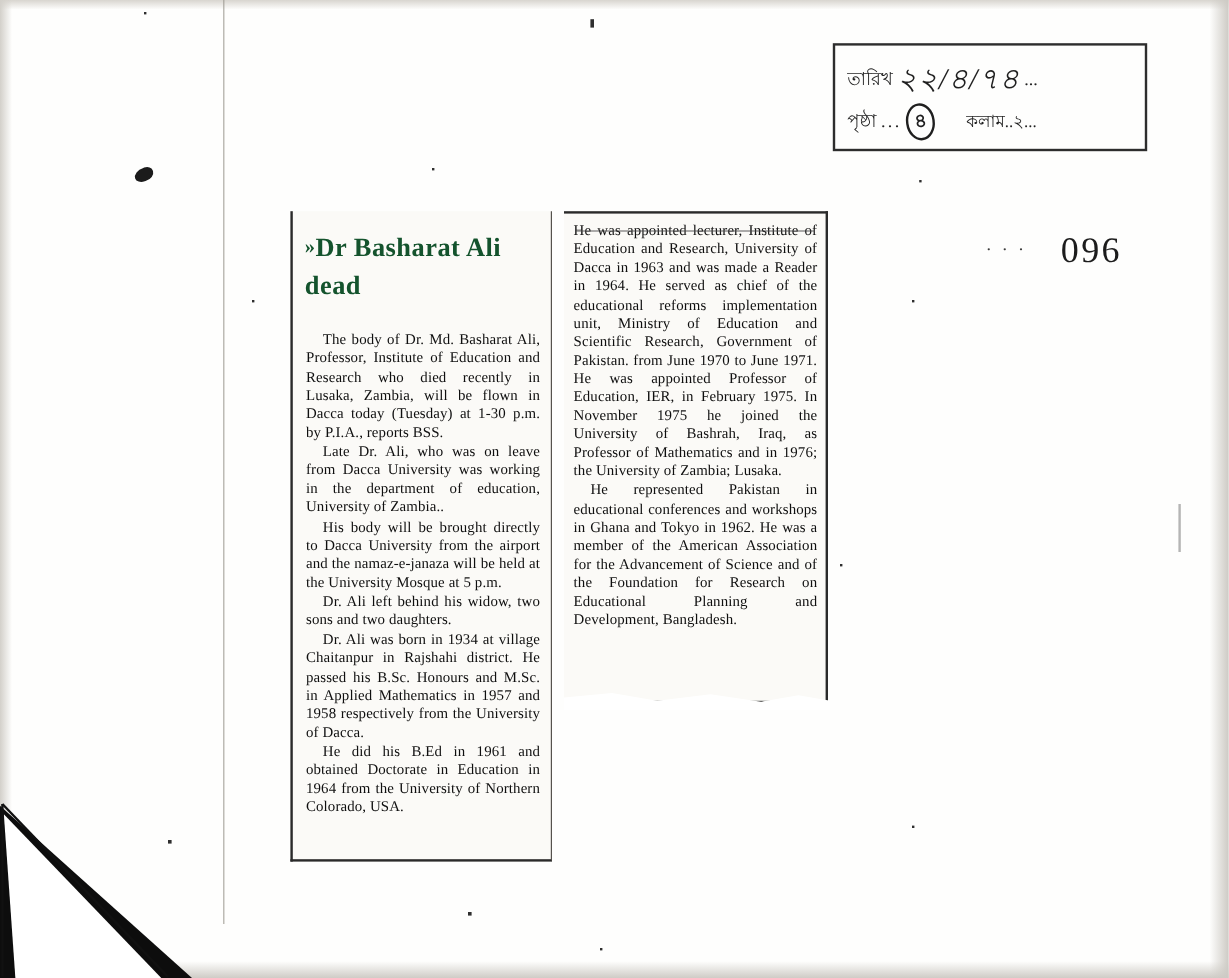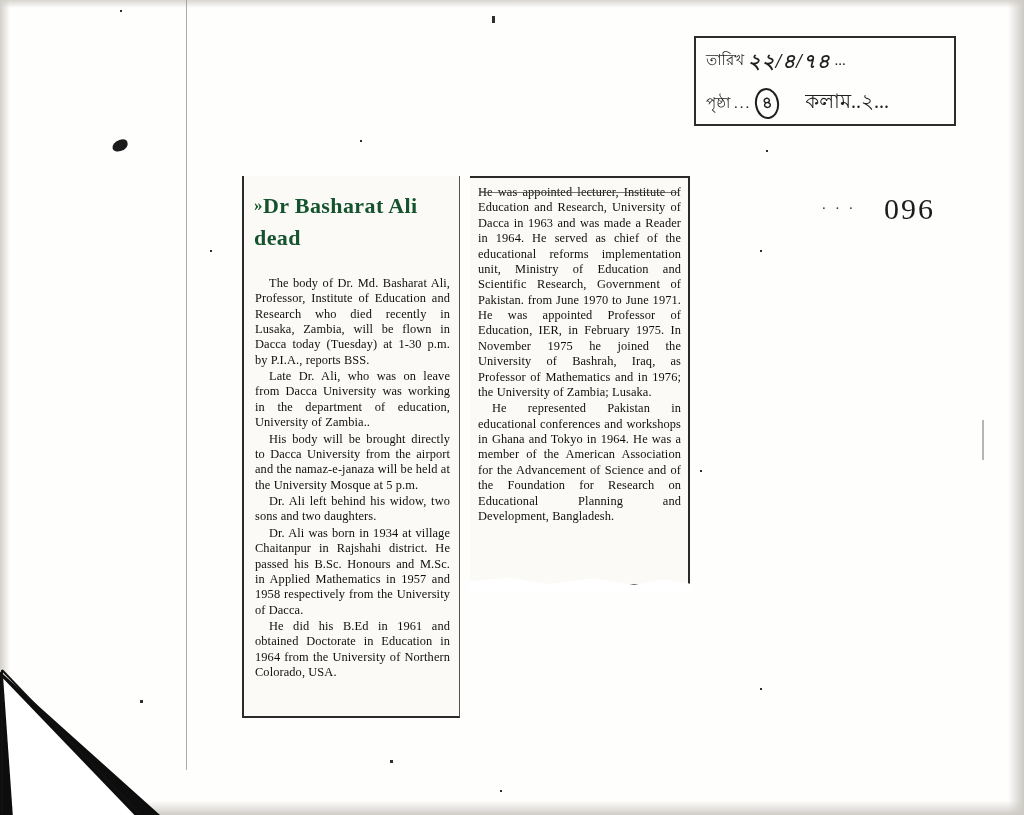--- a/index.html
+++ b/index.html
@@ -90,38 +90,38 @@
     background: rgba(255,255,255,.2);
   }
   #stamp-box .stamp-row {
     position: absolute;
     font-family: "Liberation Serif", serif;
     color: #1f1f1f;
     white-space: nowrap;
   }
   .stamp-row-1 { left: 10px; top: 8px; font-size: 15px; }
   .stamp-row-1 .handnum {
-    font-size: 20px;
-    font-weight: bold;
+    font-size: 25px;
+    font-weight: normal;
     font-style: italic;
     letter-spacing: 1px;
     vertical-align: -3px;
   }
   .stamp-row-2 { left: 10px; top: 48px; font-size: 15px; }
   .stamp-row-2 .circled {
     display: inline-block;
     border: 2px solid #1f1f1f;
     border-radius: 50%;
     padding: 0px 5px;
     font-size: 16px;
     font-weight: bold;
     transform: rotate(-8deg);
   }
   .stamp-row-2 .dots { letter-spacing: 2px; }
-  .stamp-row-2 .kolam { margin-left: 22px; font-size: 20px; }
+  .stamp-row-2 .kolam { margin-left: 22px; font-size: 14px; }
 
   
   #page-number {
     position: absolute;
     left: 884px;
     top: 192px;
     font-family: "Liberation Serif", serif;
     font-size: 30px;
     font-weight: normal;
     color: #1c1c1c;
@@ -306,21 +306,21 @@
         <p>His body will be brought directly to Dacca University from the airport and the namaz-e-janaza will be held at the University Mosque at 5 p.m.</p>
         <p>Dr. Ali left behind his widow, two sons and two daughters.</p>
         <p>Dr. Ali was born in 1934 at village Chaitanpur in Rajshahi district. He passed his B.Sc. Honours and M.Sc. in Applied Mathematics in 1957 and 1958 respectively from the University of Dacca.</p>
         <p>He did his B.Ed in 1961 and obtained Doctorate in Education in 1964 from the University of Northern Colorado, USA.</p>
       </div>
     </div>
 
     <div id="col-right" class="col">
       <div class="body-text">
         <p class="strike-first">He was appointed lecturer, Institute of Education and Research, University of Dacca in 1963 and was made a Reader in 1964. He served as chief of the educational reforms implementation unit, Ministry of Education and Scientific Research, Government of Pakistan. from June 1970 to June 1971. He was appointed Professor of Education, IER, in February 1975. In November 1975 he joined the University of Bashrah, Iraq, as Professor of Mathematics and in 1976; the University of Zambia; Lusaka.</p>
-        <p>He represented Pakistan in educational conferences and workshops in Ghana and Tokyo in 1964. He was a member of the American Association for the Advancement of Science and of the Foundation for Research on Educational Planning and Development, Bangladesh.</p>
+        <p>He represented Pakistan in educational conferences and workshops in Ghana and Tokyo in 1962. He was a member of the American Association for the Advancement of Science and of the Foundation for Research on Educational Planning and Development, Bangladesh.</p>
       </div>
     </div>
 
     <div class="torn"></div>
   </div>
 
   <div id="fold">
     <div class="black-wedge"></div>
     <div class="white-wedge"></div>
     <svg class="fold-line" viewBox="0 0 160 175">

